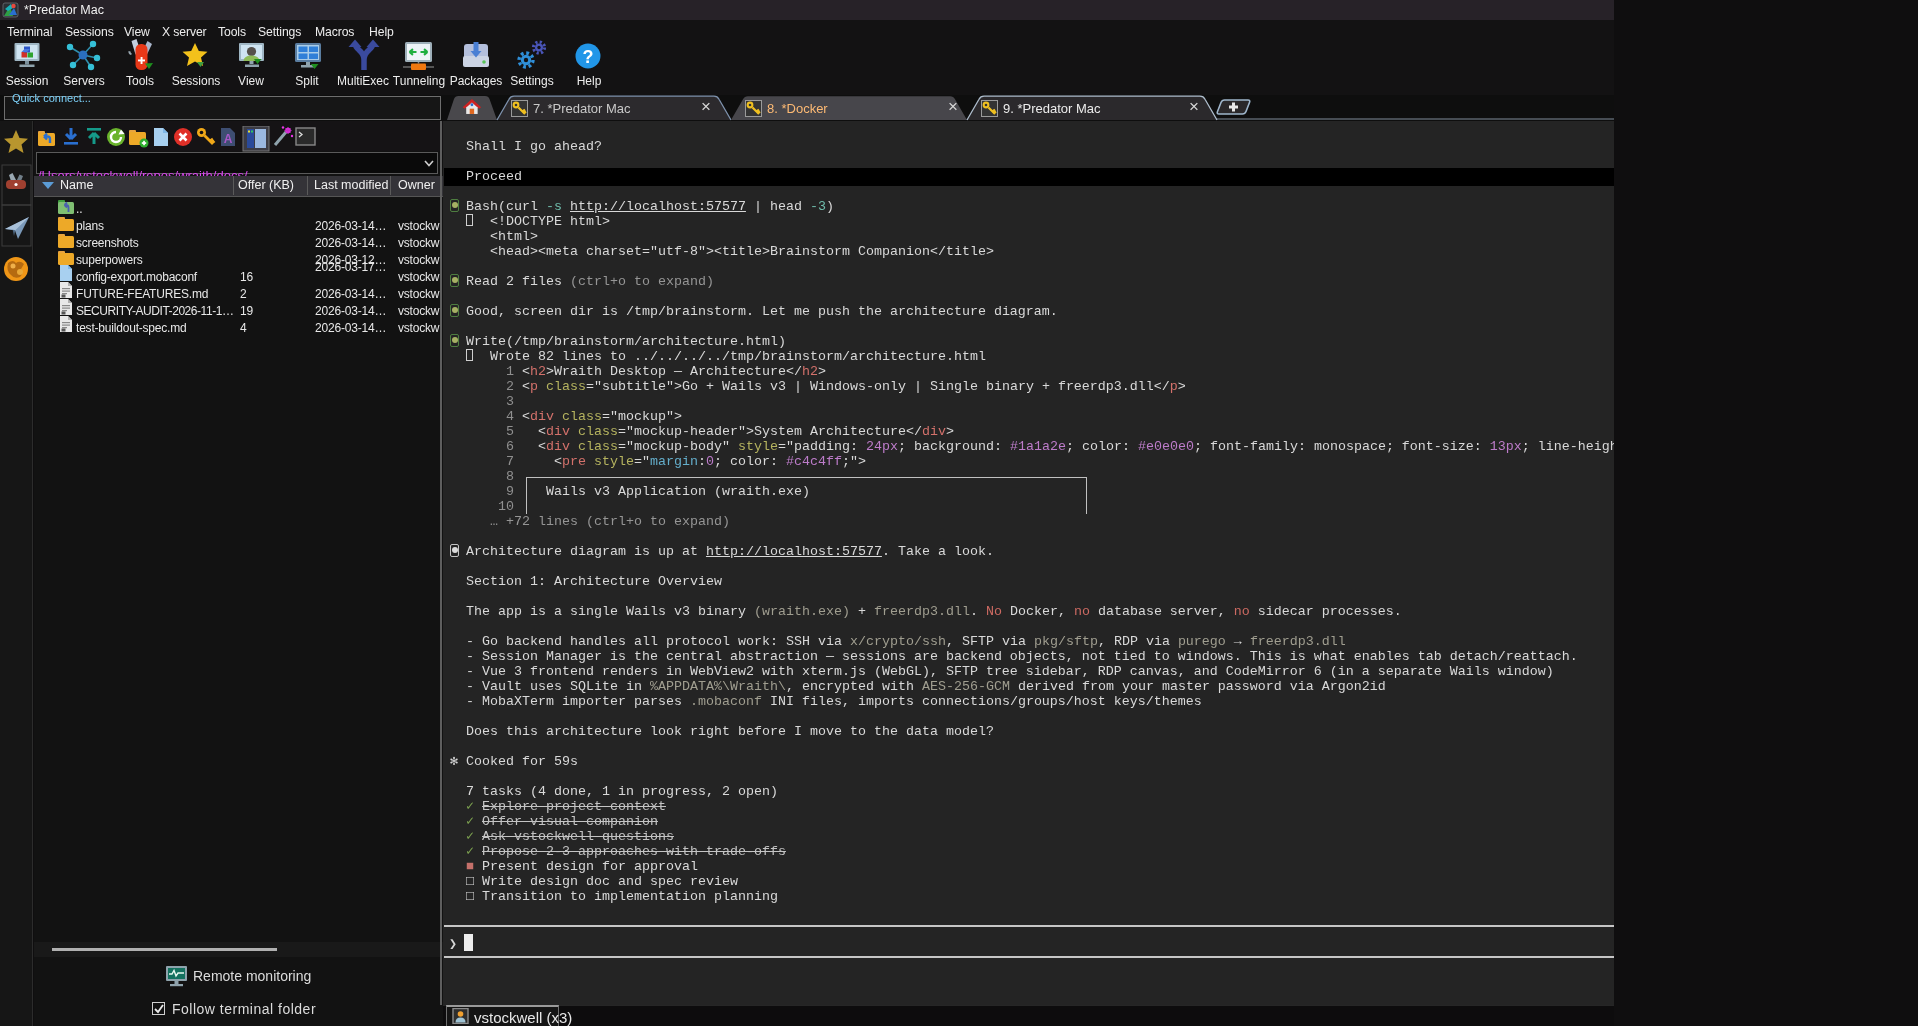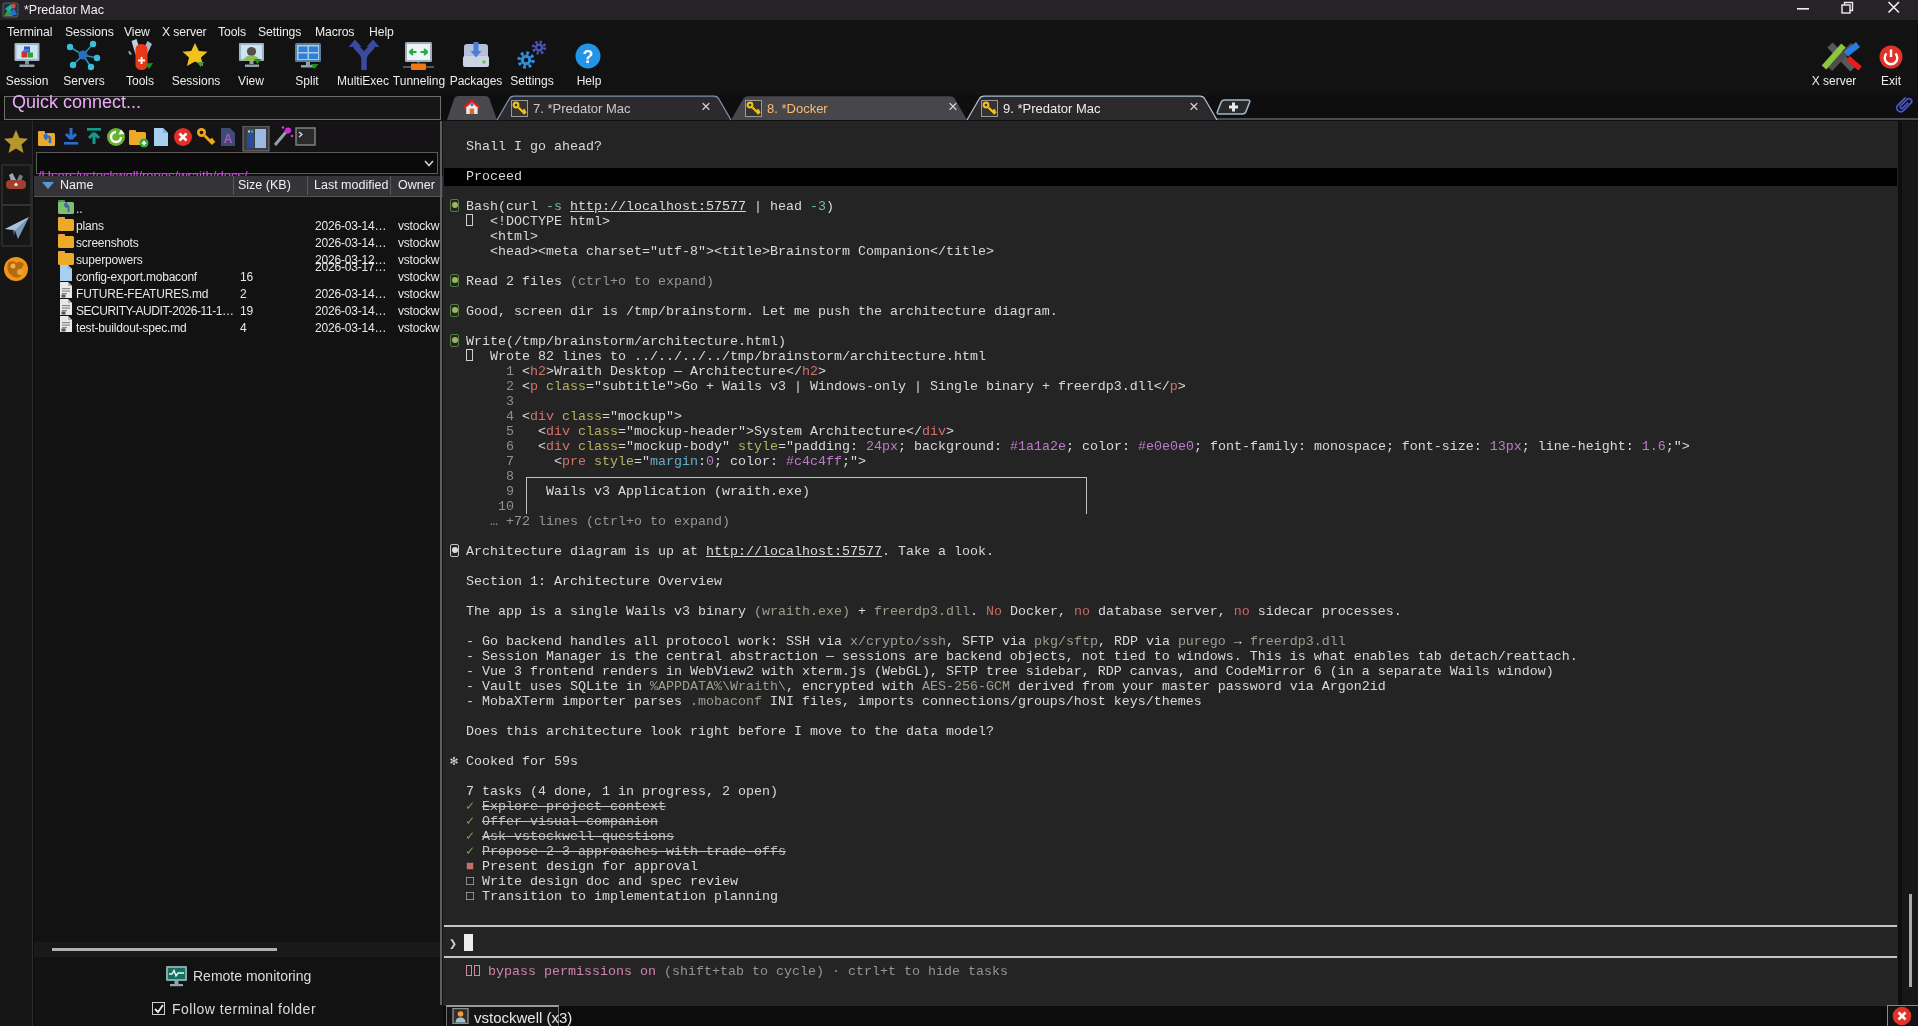--- a/index.html
+++ b/index.html
@@ -1,26 +1,26 @@
 <!DOCTYPE html>
 <html><head><meta charset="utf-8"><style>
 *{margin:0;padding:0;box-sizing:border-box}
 body{width:1918px;height:1026px;overflow:hidden;background:#0f0e0f;font-family:"Liberation Sans",sans-serif}
-#app{position:relative;width:1918px;height:1026px;overflow:hidden}
+#app{position:relative;width:1614px;height:1026px;overflow:hidden}
 .abs{position:absolute}
 
 #titlebar{left:0;top:0;width:1918px;height:20px;background:#272228}
 #titletxt{left:24px;top:3px;font-size:12.5px;color:#f0f0f0}
 #topzone{left:0;top:20px;width:1918px;height:75px;background:#131213}
 .menu{top:25px;font-size:12.2px;letter-spacing:-0.1px;color:#ededed}
 .tlabel{top:74px;font-size:12px;color:#ededed;text-align:center;width:70px}
 
 #qcrow{left:0;top:95px;width:1918px;height:26px;background:#0e0e0e}
 #qc{left:4px;top:96px;width:437px;height:24px;background:#161616;border:1px solid #6e6e6e}
-#qctxt{left:12px;top:92px;font-size:18px;color:#f0abfc}
+#qctxt{left:12px;top:92px;font-size:11px;color:#7dd3fc}
 .tabtxt{top:101px;font-size:13px;color:#c9c9c9}
 .keybox{top:100px;width:17px;height:17px;background:#333;border:1px solid #9a9a9a}
 .closex{top:97px;font-size:17px;color:#d6d6d6}
 
 #leftstrip{left:0;top:121px;width:33px;height:905px;background:#161616;border-right:1px solid #2c2c2c}
 #sidebar{left:34px;top:121px;width:409px;height:905px;background:#121212}
 #sidetools{left:34px;top:121px;width:409px;height:30px;background:#151315}
 #pathbox{left:36px;top:152px;width:402px;height:22px;background:#0a0a0a;border:1px solid #5a5a5a}
 #pathtxt{left:38px;top:168px;font-size:13px;color:#d946ef}
 #tblhead{left:34px;top:176px;width:409px;height:21px;background:#343338;border-bottom:1px solid #555}
@@ -103,21 +103,21 @@
 <div class="abs" id="leftstrip"></div>
 <div class="abs" id="sidebar"></div>
 <div class="abs" id="sidetools"></div>
 <div class="abs" id="pathbox"></div>
 <div class="abs" id="pathtxt">/Users/vstockwell/repos/wraith/docs/</div>
 <svg class="abs" style="left:423px;top:159px" width="12" height="9" viewBox="0 0 12 9">
       <path d="M2 2 L6 6.5 L10 2" fill="none" stroke="#cfcfcf" stroke-width="1.6"></path>
     </svg>
 <div class="abs" id="tblhead"></div>
 <div class="abs th" style="left:60px">Name</div>
-<div class="abs th" style="left:238px">Size (KB)</div>
+<div class="abs th" style="left:238px">Offer (KB)</div>
 <div class="abs th" style="left:314px">Last modified</div>
 <div class="abs th" style="left:398px">Owner</div>
 <div class="abs colsep" style="left:233px"></div>
 <div class="abs colsep" style="left:307px"></div>
 <div class="abs colsep" style="left:390px"></div>
 <div class="abs" id="filerows"></div>
 <div class="abs frow" style="left:76px;top:202px">..</div>
 <div class="abs frow" style="left:76px;top:219px">plans</div>
 <div class="abs frow" style="left:76px;top:236px">screenshots</div>
 <div class="abs frow" style="left:76px;top:253px">superpowers</div>
@@ -210,21 +210,20 @@
   <span class="wsq">□</span> Transition to implementation planning</pre>
 
 <div class="abs" style="left:526px;top:477px;width:561px;height:1px;background:#c0c0c0"></div>
 <div class="abs" style="left:526px;top:477px;width:1px;height:37px;background:#c0c0c0"></div>
 <div class="abs" style="left:1086px;top:477px;width:1px;height:37px;background:#c0c0c0"></div>
 
 <div class="abs hline" style="top:925px"></div>
 <div class="abs hline" style="top:956px"></div>
 <div class="abs" style="left:449px;top:936px;font-family:'Liberation Mono',monospace;font-size:13.333px;color:#d6d6d6">❯</div>
 <div class="abs" id="cursor"></div>
-<div class="abs" style="left:450px;top:964px;font-family:'Liberation Mono',monospace;font-size:13.333px;line-height:15px;white-space:pre"><span style="visibility:hidden">. </span><span class="pbox"></span><span class="pbox" style="margin-left:2px"></span><span class="pink"> bypass permissions on </span><span class="gray">(shift+tab to cycle) · ctrl+t to hide tasks</span></div>
 
 <div class="abs" id="statusbar"></div>
 <div class="abs" id="stab"></div>
 <div class="abs" id="stabtxt">vstockwell (x3)</div>
 <svg class="abs" style="left:0;top:0" width="1918" height="1026" viewBox="0 0 1918 1026">
 
 <rect x="3" y="3" width="15" height="14" rx="2" fill="#2b3036"></rect>
 <polygon points="4,16 10,6 13,16" fill="#2f9e44"></polygon>
 <polygon points="9,15 14,8 17,15" fill="#2a6fd0"></polygon>
 <polygon points="5,9 11,4 13,8 8,11" fill="#18b0b8"></polygon>

